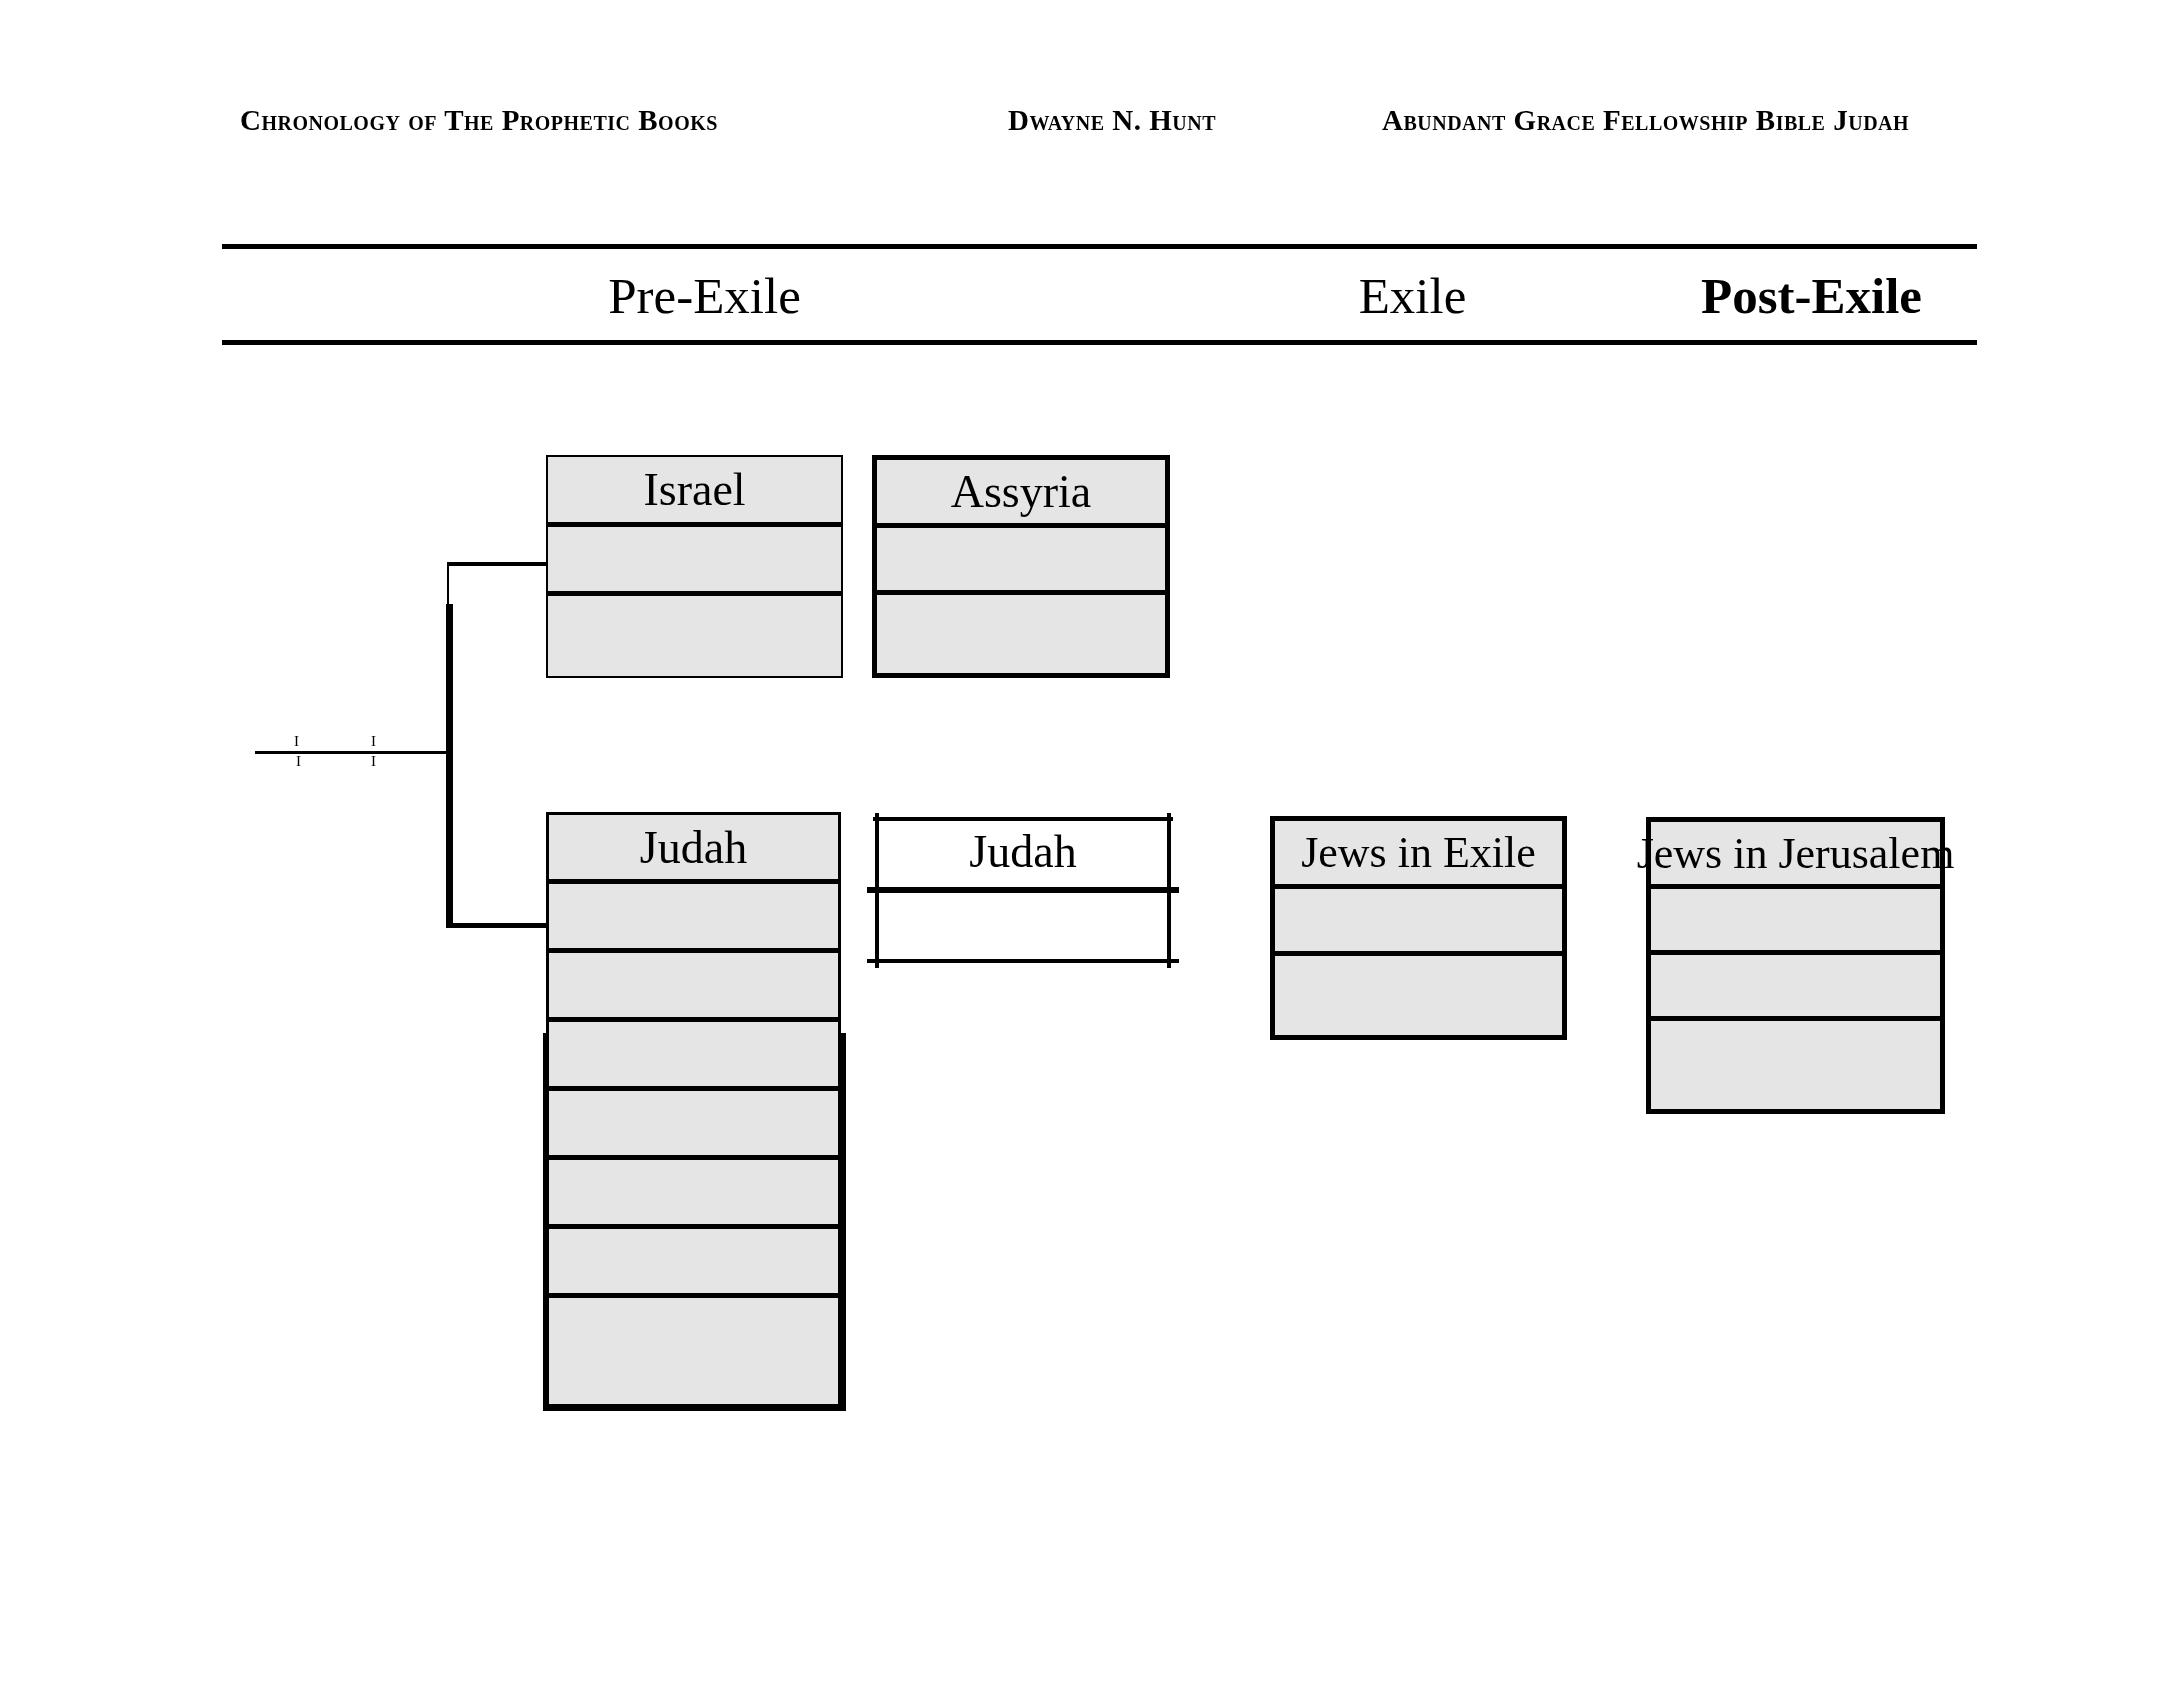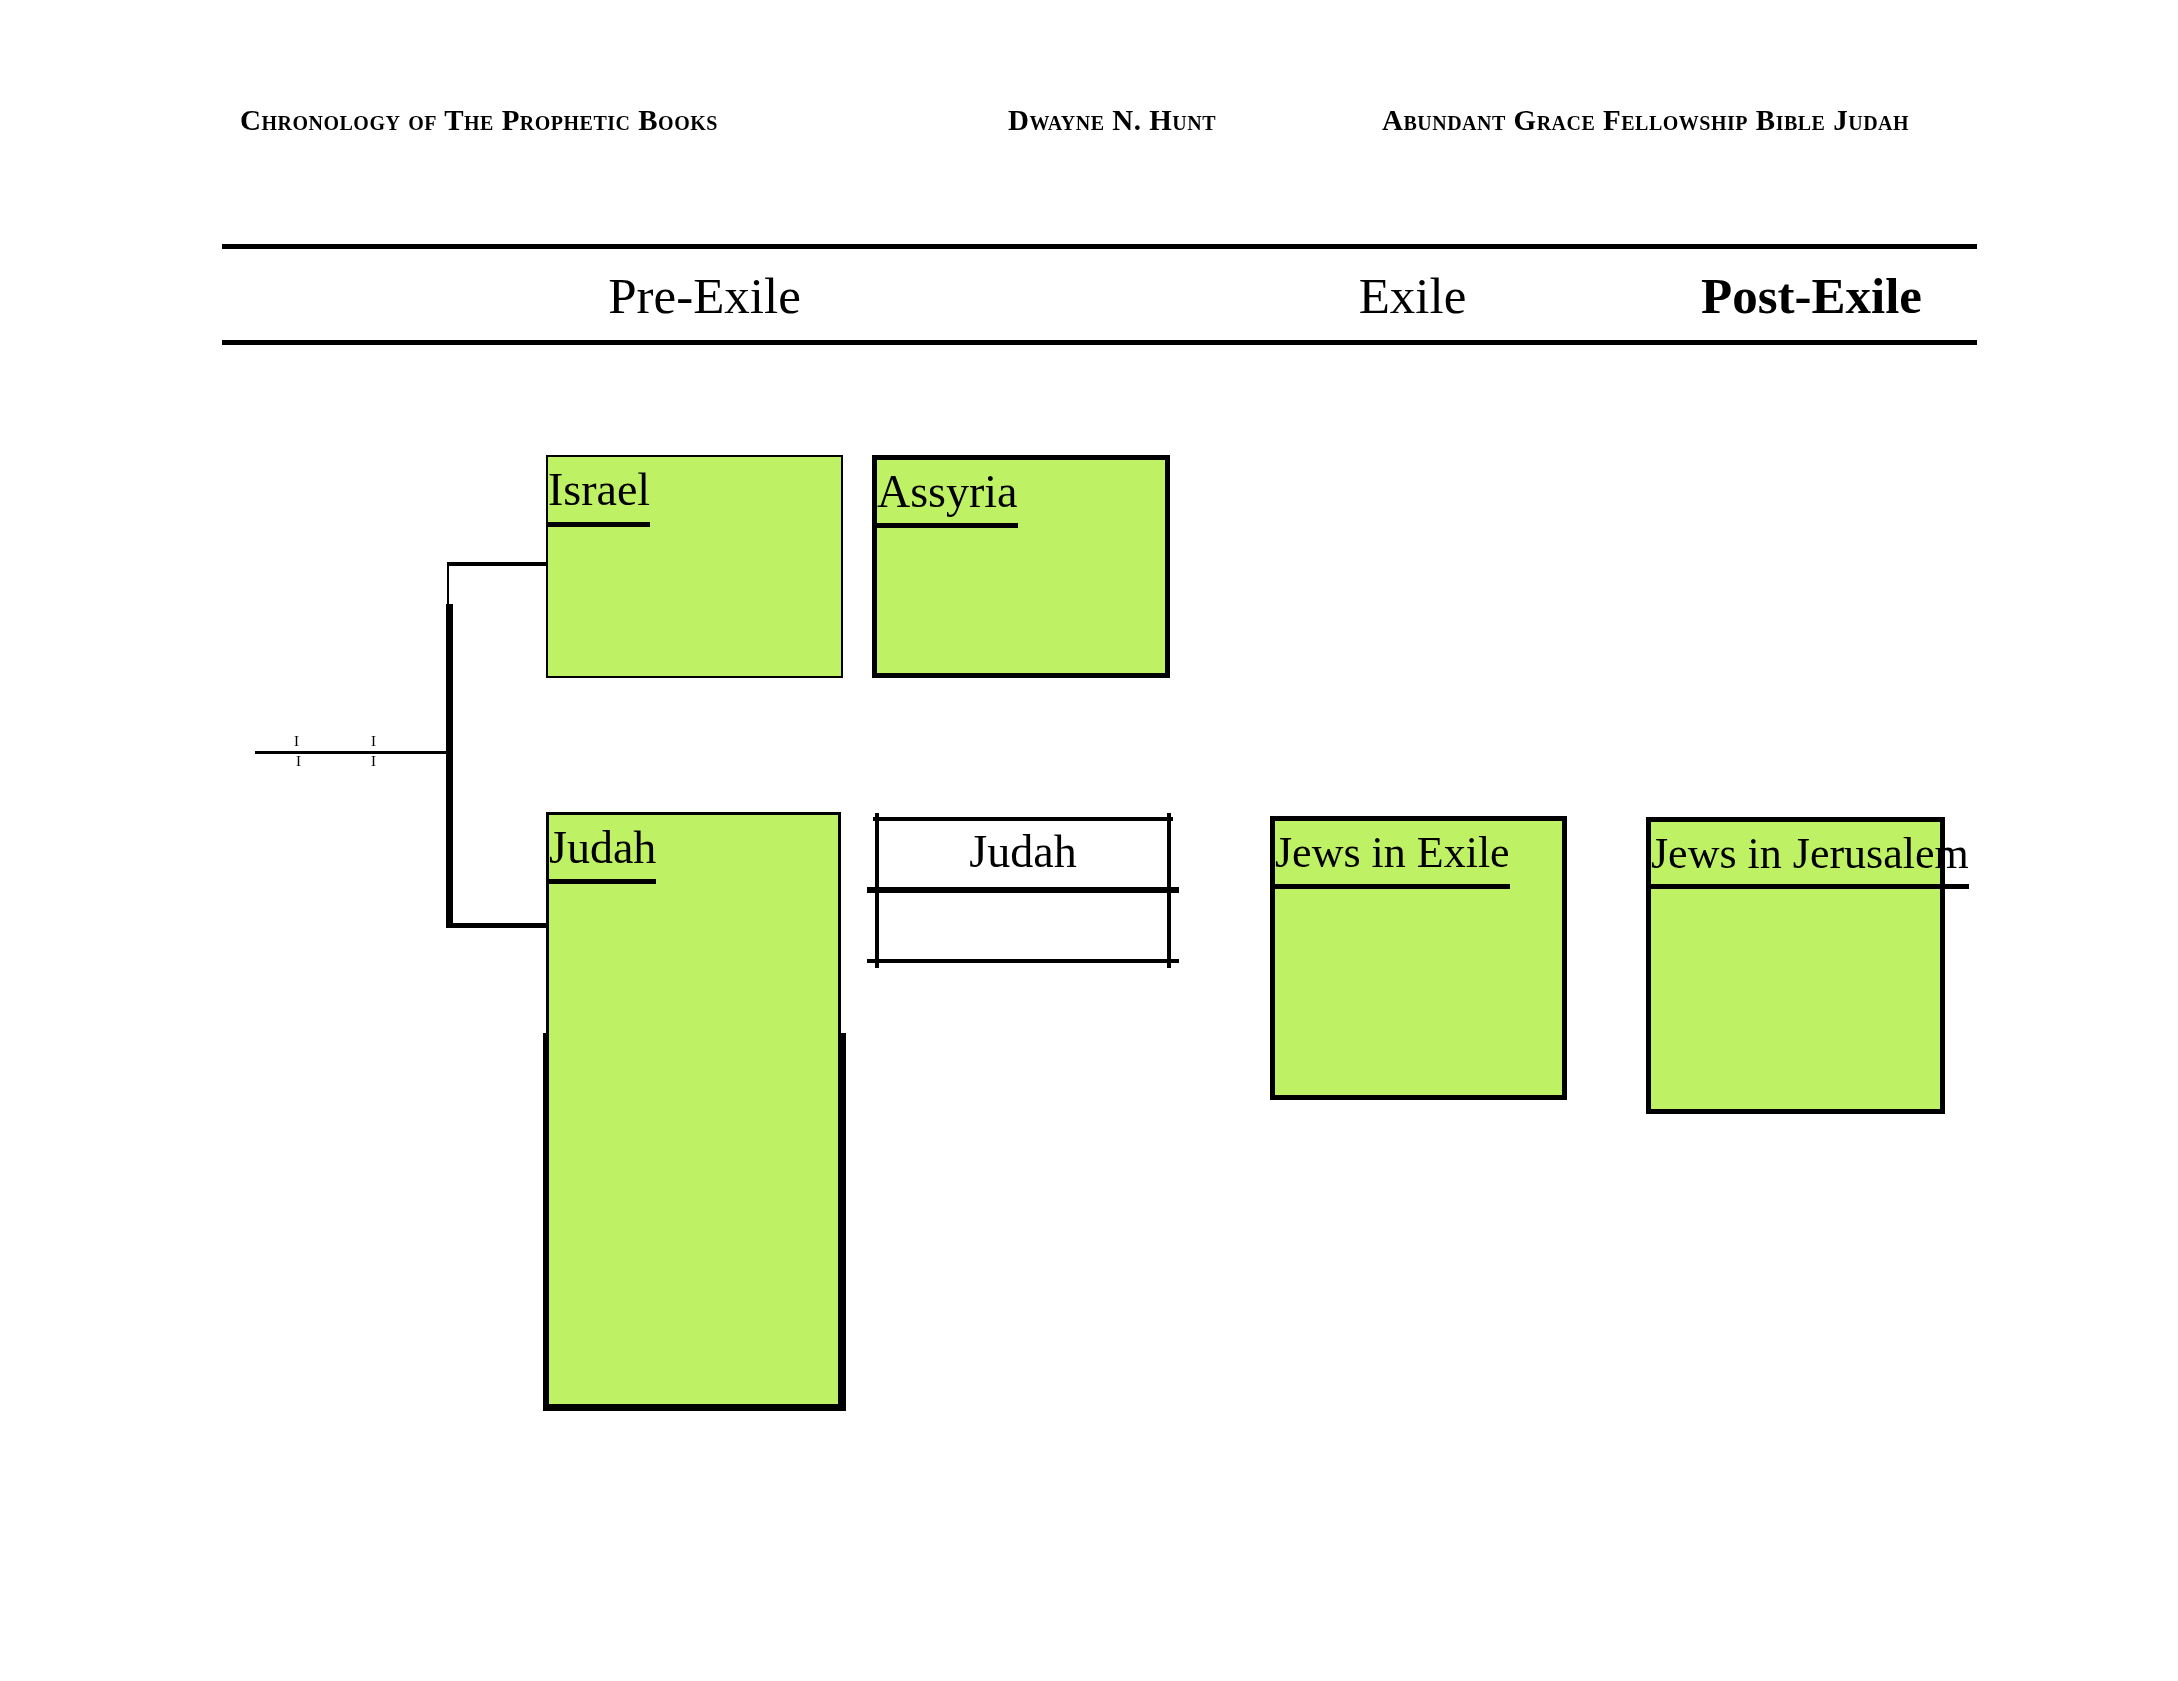--- a/index.html
+++ b/index.html
@@ -29,22 +29,22 @@
   .rule-bottom{top:332px;}
   .section-label{
     position:absolute;top:243px;height:89px;width:297px;
     display:flex;align-items:center;justify-content:center;
     font-size:51px;white-space:nowrap;
   }
   
   .box{
     position:absolute;
     box-sizing:border-box;
-    display:flex;flex-direction:row;
-    background:#bef264;
+    display:flex;flex-direction:column;
+    background:#e5e5e5;
   }
   .cell{box-sizing:border-box;flex:0 0 auto;}
   .cell.grow{flex:1 1 auto;}
   .cell.title{
     display:flex;align-items:center;justify-content:center;
     font-size:46px;white-space:nowrap;
   }
   .divider-b{border-bottom:5px solid #000;}
 
   .box-israel{left:546px;top:447px;width:297px;height:223px;border:2px solid #000;}
@@ -74,21 +74,21 @@
   .edom-bottom{left:867px;top:951px;width:312px;height:4px;}
   .edom-left{left:875px;top:805px;width:4px;height:155px;}
   .edom-right{left:1167px;top:805px;width:4px;height:155px;}
   .edom-title{
     left:875px;top:811px;width:296px;height:65px;
     display:flex;align-items:center;justify-content:center;
     font-size:46px;
   }
   .edom-blank{left:875px;top:885px;width:296px;height:66px;}
 
-  .box-exilejews{left:1270px;top:808px;width:297px;height:284px;border:5px solid #000;}
+  .box-exilejews{left:1270px;top:808px;width:297px;height:224px;border:5px solid #000;}
   .box-exilejews .cell.title{height:68px;font-size:44px;}
   .box-exilejews .row2{height:67px;}
 
   .box-jerusalemjews{left:1646px;top:809px;width:299px;height:297px;border:5px solid #000;}
   .box-jerusalemjews .cell.title{height:67px;font-size:44px;}
   .box-jerusalemjews .rowa{height:66px;}
   .box-jerusalemjews .rowb{height:66px;}
 
   
   .line{position:absolute;background:#000;}

